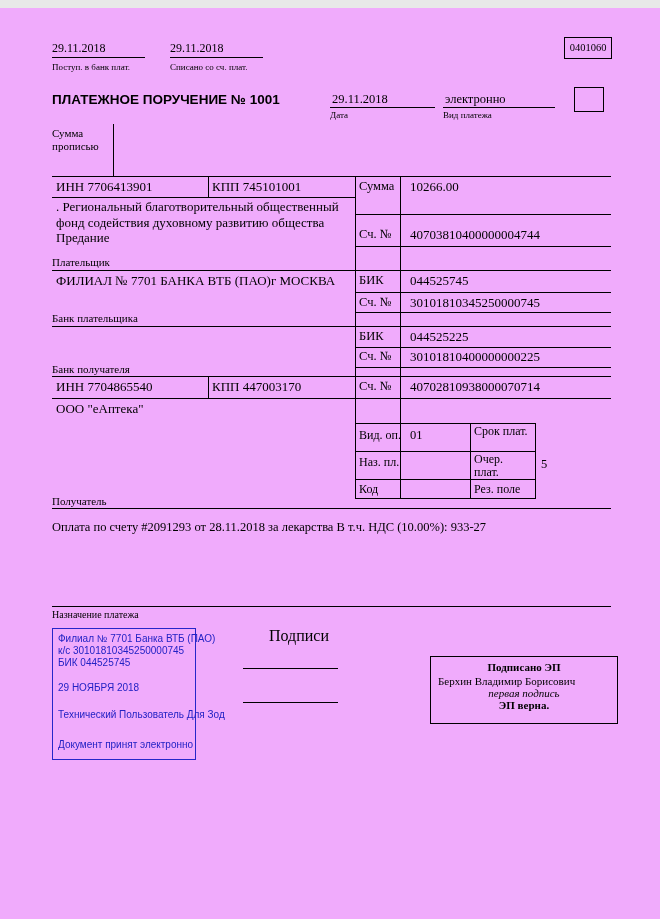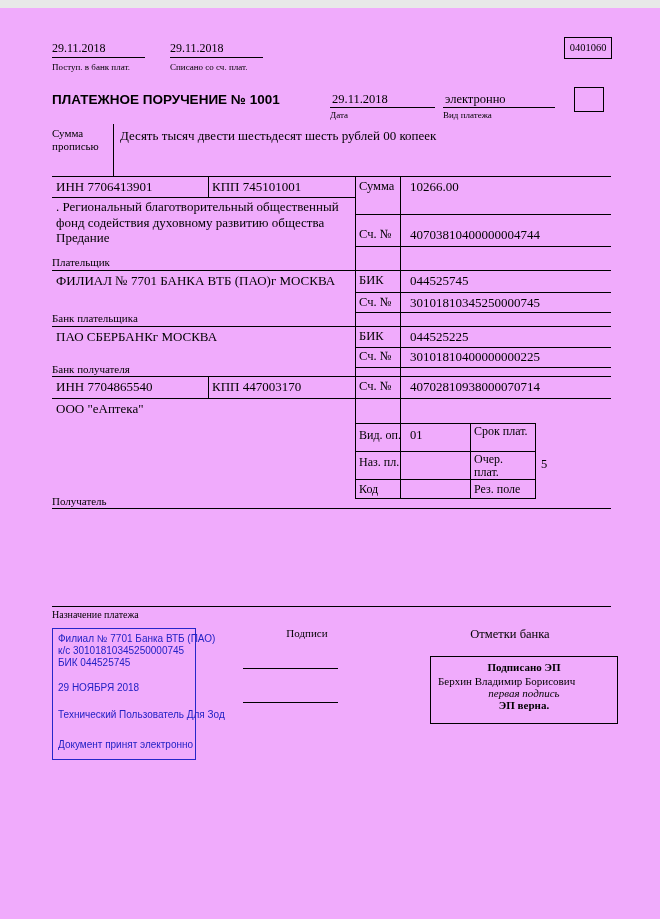--- a/index.html
+++ b/index.html
@@ -41,21 +41,20 @@
   <div class="hline" style="left:330px;top:99px;width:105px;"></div>
   <span class="abs sm" style="left:330px;top:102px;">Дата</span>
   <span class="abs" style="left:445px;top:84px;font-size:12.5px;">электронно</span>
   <div class="hline" style="left:443px;top:99px;width:112px;"></div>
   <span class="abs sm" style="left:443px;top:102px;">Вид платежа</span>
   <div class="box" style="left:574px;top:79px;width:30px;height:25px;"></div>
 
   <span class="abs lbl" style="left:52px;top:119px;">Сумма</span>
   <span class="abs lbl" style="left:52px;top:132px;">прописью</span>
   <div class="vline" style="left:113px;top:116px;height:52px;"></div>
-  <span class="abs cell wrap" style="left:120px;top:120px;width:480px;">Десять тысяч двести шестьдесят шесть рублей 00 копеек</span>
 
   <div class="hline" style="left:52px;top:168px;width:559px;"></div>
   <div class="hline" style="left:52px;top:189px;width:303px;"></div>
   <div class="hline" style="left:355px;top:206px;width:256px;"></div>
   <div class="hline" style="left:355px;top:238px;width:256px;"></div>
   <div class="hline" style="left:52px;top:262px;width:559px;"></div>
   <div class="hline" style="left:355px;top:284px;width:256px;"></div>
   <div class="hline" style="left:355px;top:304px;width:256px;"></div>
   <div class="hline" style="left:52px;top:318px;width:559px;"></div>
   <div class="hline" style="left:355px;top:339px;width:256px;"></div>
@@ -84,21 +83,20 @@
   <span class="abs cell" style="left:410px;top:219px;">40703810400000004744</span>
   <span class="abs lbl" style="left:52px;top:248px;">Плательщик</span>
 
   <span class="abs cell" style="left:56px;top:265px;">ФИЛИАЛ № 7701 БАНКА ВТБ (ПАО)г МОСКВА</span>
   <span class="abs" style="left:359px;top:265px;font-size:12.5px;">БИК</span>
   <span class="abs cell" style="left:410px;top:265px;">044525745</span>
   <span class="abs" style="left:359px;top:287px;font-size:12.5px;">Сч. №</span>
   <span class="abs cell" style="left:410px;top:287px;">30101810345250000745</span>
   <span class="abs lbl" style="left:52px;top:304px;">Банк плательщика</span>
 
-  <span class="abs cell" style="left:56px;top:321px;">ПАО СБЕРБАНКг МОСКВА</span>
   <span class="abs" style="left:359px;top:321px;font-size:12.5px;">БИК</span>
   <span class="abs cell" style="left:410px;top:321px;">044525225</span>
   <span class="abs" style="left:359px;top:341px;font-size:12.5px;">Сч. №</span>
   <span class="abs cell" style="left:410px;top:341px;">30101810400000000225</span>
   <span class="abs lbl" style="left:52px;top:355px;">Банк получателя</span>
 
   <span class="abs cell" style="left:56px;top:371px;">ИНН 7704865540</span>
   <span class="abs cell" style="left:212px;top:371px;">КПП 447003170</span>
   <span class="abs" style="left:359px;top:371px;font-size:12.5px;">Сч. №</span>
   <span class="abs cell" style="left:410px;top:371px;">40702810938000070714</span>
@@ -107,25 +105,25 @@
   <span class="abs" style="left:359px;top:420px;font-size:12px;">Вид. оп.</span>
   <span class="abs" style="left:410px;top:420px;font-size:12.5px;text-align:right;">01</span>
   <div class="abs wrap" style="left:474px;top:417px;width:55px;font-size:12px;line-height:13px;">Срок плат.</div>
   <span class="abs" style="left:359px;top:447px;font-size:12px;">Наз. пл.</span>
   <div class="abs wrap" style="left:474px;top:445px;width:55px;font-size:12px;line-height:13px;">Очер. плат.</div>
   <span class="abs" style="left:541px;top:449px;font-size:12.5px;">5</span>
   <span class="abs" style="left:359px;top:474px;font-size:12px;">Код</span>
   <span class="abs" style="left:474px;top:474px;font-size:12px;">Рез. поле</span>
   <span class="abs lbl" style="left:52px;top:487px;">Получатель</span>
 
+  <div class="abs wrap" style="left:52px;top:512px;width:556px;font-size:12.5px;">Оплата по счету #2091293 от 28.11.2018 за лекарства В т.ч. НДС (10.00%): 933-27</div>
   <div class="hline" style="left:52px;top:598px;width:559px;"></div>
   <span class="abs" style="left:52px;top:601px;font-size:10px;">Назначение платежа</span>
 
-  <span class="abs center" style="left:252px;top:619px;width:110px;font-size:11px;">Подписи</span>
-  <span class="abs center" style="left:428px;top:619px;width:164px;font-size:12.5px;">Отметки банка</span>
+  <span class="abs center" style="left:244px;top:619px;width:110px;font-size:16px;">Подписи</span>
 
   <div class="hline" style="left:243px;top:660px;width:95px;"></div>
   <div class="hline" style="left:243px;top:694px;width:95px;"></div>
 
   <div class="stamp-blue" style="left:52px;top:620px;width:144px;height:132px;">
     <div class="abs" style="left:5px;top:4px;">Филиал № 7701 Банка ВТБ (ПАО)</div>
     <div class="abs" style="left:5px;top:16px;">к/с 30101810345250000745</div>
     <div class="abs" style="left:5px;top:28px;">БИК 044525745</div>
     <div class="abs" style="left:5px;top:53px;">29 НОЯБРЯ 2018</div>
     <div class="abs wrap" style="left:5px;top:80px;width:168px;line-height:12px;">Технический Пользователь Для Зод</div>

